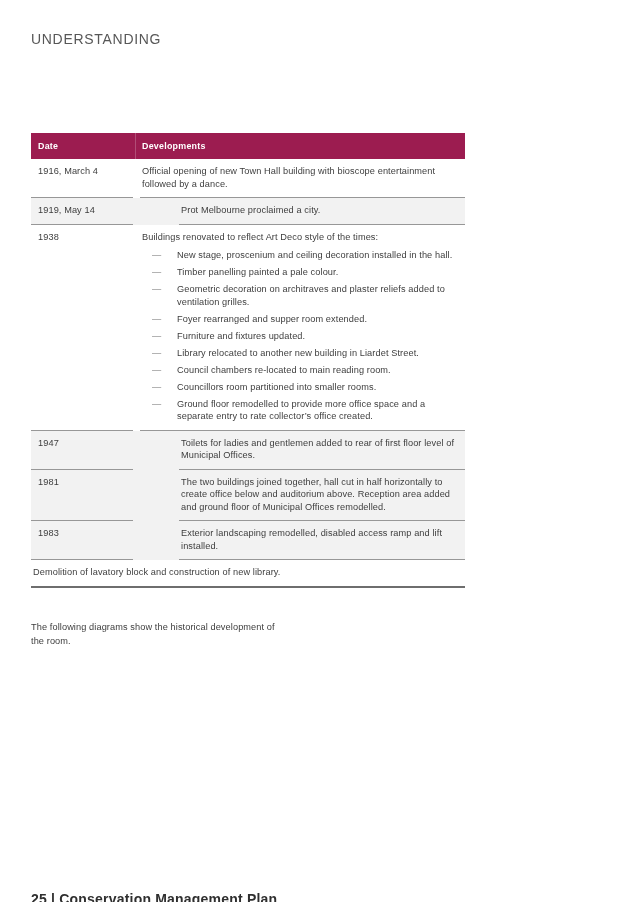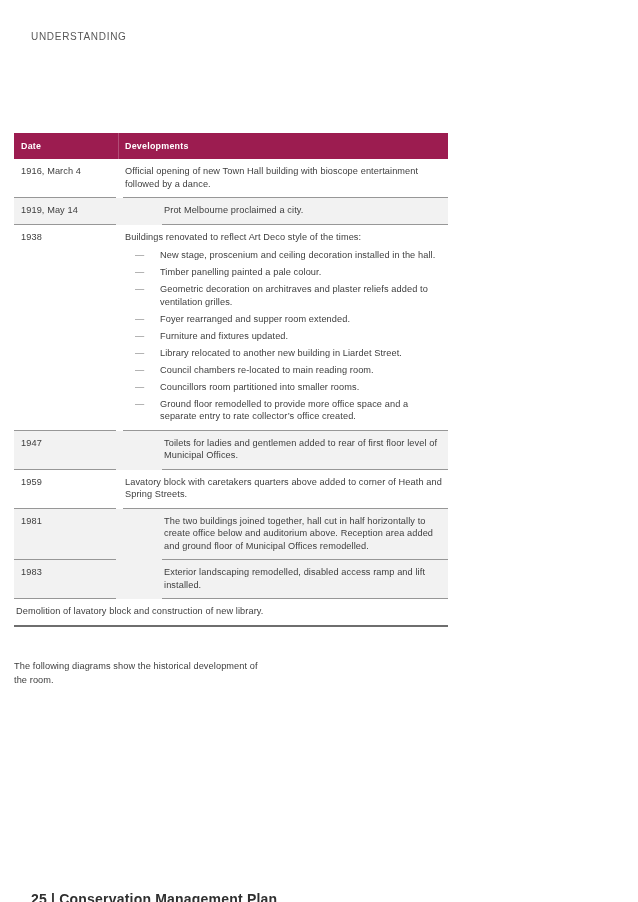--- a/index.html
+++ b/index.html
@@ -17,25 +17,25 @@
   body{
     width:638px;height:902px;
     background:#FFFFFF;
     font-family:"Liberation Sans", sans-serif;
     color:var(--body-text);
     position:relative;
     overflow:hidden;
   }
   .kicker{
     position:absolute;left:31px;top:31px;
-    font-size:10px;letter-spacing:0.7px;
+    font-size:14px;letter-spacing:0.7px;
     color:var(--muted-text);
   }
   .content{
-    position:absolute;left:14px;top:133px;width:434px;
+    position:absolute;left:31px;top:133px;width:434px;
   }
   .dtable{
     width:434px;
     border-bottom:2px solid var(--table-bottom-border);
   }
   .trow{
     display:flex;
     column-gap:7px;
     align-items:stretch;
   }
@@ -185,27 +185,20 @@
   </div>
 
   <div class="trow shaded">
     <div class="cell date">1947</div>
     <div class="cell dev">
       <div class="devtext">Toilets for ladies and gentlemen added to rear of first floor level of Municipal Offices.</div>
 
     </div>
   </div>
 
-  <div class="trow">
-    <div class="cell date">1959</div>
-    <div class="cell dev">
-      <div class="devtext">Lavatory block with caretakers quarters above added to corner of Heath and Spring Streets.</div>
-
-    </div>
-  </div>
 
   <div class="trow shaded">
     <div class="cell date">1981</div>
     <div class="cell dev">
       <div class="devtext">The two buildings joined together, hall cut in half horizontally to create office below and auditorium above. Reception area added and ground floor of  Municipal Offices remodelled.</div>
 
     </div>
   </div>
 
 

